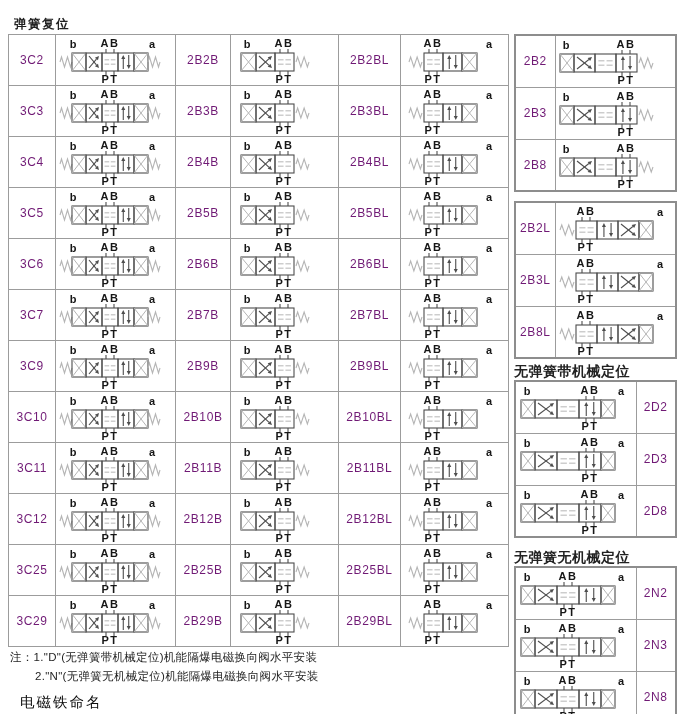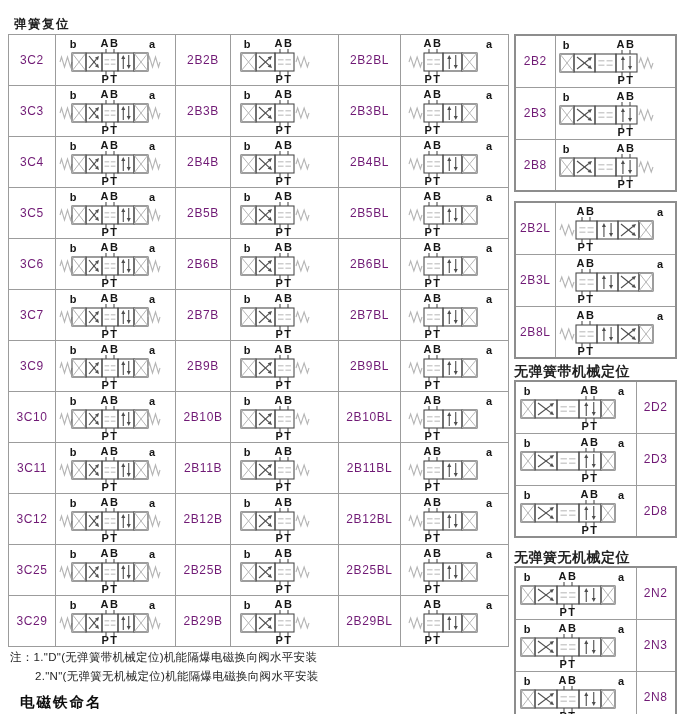--- a/index.html
+++ b/index.html
@@ -10,21 +10,21 @@
   .vtable{border-collapse:collapse;table-layout:fixed;position:absolute;background:#fff}
   .vtable td{border:1px solid #9c9c9c;text-align:center;vertical-align:middle;padding:0;overflow:hidden}
   .main-table{left:8px;top:22px;width:500px;border:1px solid #7d7d7d}
   .main-table tr{height:50px}
   .rp-table{left:514px;width:161px;border:2px solid #8d8d8d}
   .rp-table tr{height:52px}
   td.code{font-size:12px;color:#701a75;letter-spacing:0.6px}
   .sec-title{position:absolute;left:514px;font-size:14px;font-weight:600;color:#222;letter-spacing:0.5px}
   .notes{position:absolute;left:10px;top:636px;font-size:11.5px;color:#1f1f1f;line-height:19px;letter-spacing:0.3px}
   .note-indent{padding-left:25px}
-  .footer-title{position:absolute;left:20px;top:681px;font-size:14.5px;font-weight:700;color:#0d0d0d;letter-spacing:2px}
+  .footer-title{position:absolute;left:20px;top:681px;font-size:14.5px;font-weight:400;color:#0d0d0d;letter-spacing:2px}
   svg{display:block;margin:0 auto}
   .s-ln{stroke:#4d4d4d;stroke-width:1.1;fill:none}
   .s-lt{stroke:#b5b5b5;stroke-width:1;fill:none}
   .s-sp{stroke:#b5b5b5;stroke-width:1.1;fill:none}
   .s-ar{fill:#4d4d4d;stroke:none}
   text.s-tx{font-family:"Liberation Sans",sans-serif;font-size:11px;font-weight:700;fill:#161616;text-anchor:middle;letter-spacing:1.5px}
   text.s-tb{font-family:"Liberation Sans",sans-serif;font-size:11px;font-weight:700;fill:#161616;text-anchor:middle}
 </style>
 </head>
 <body>

